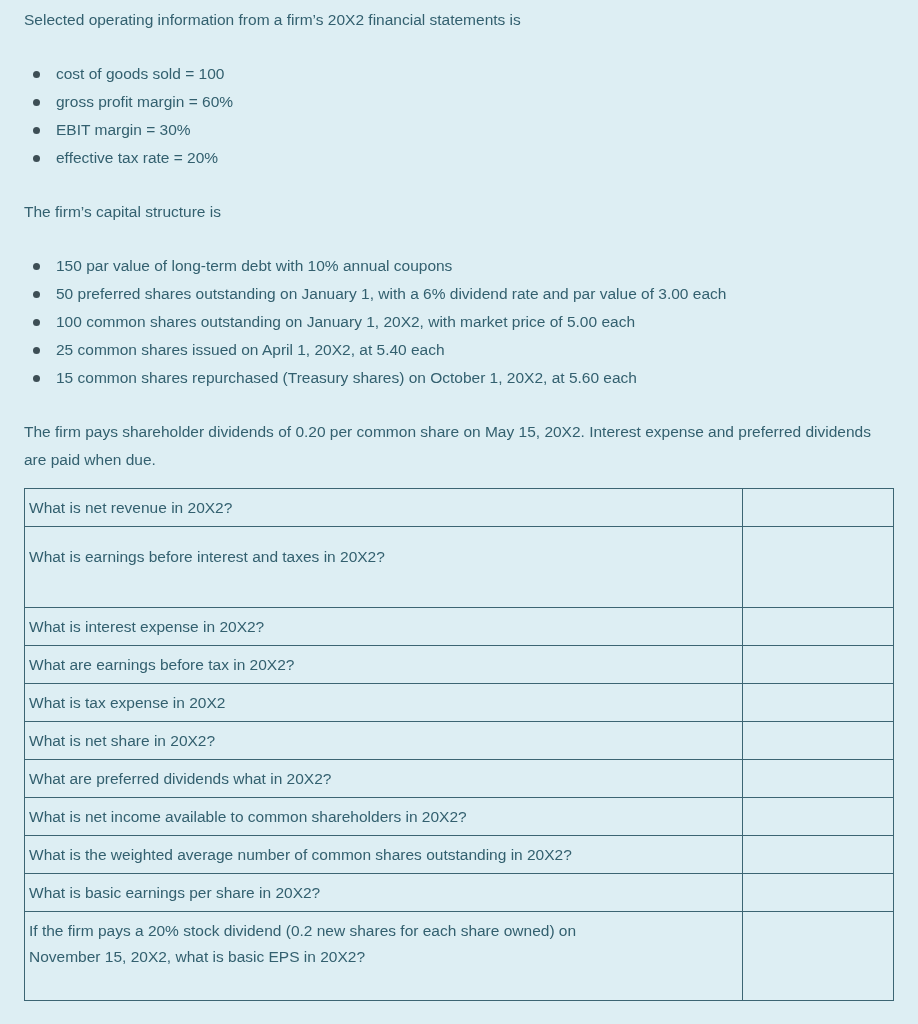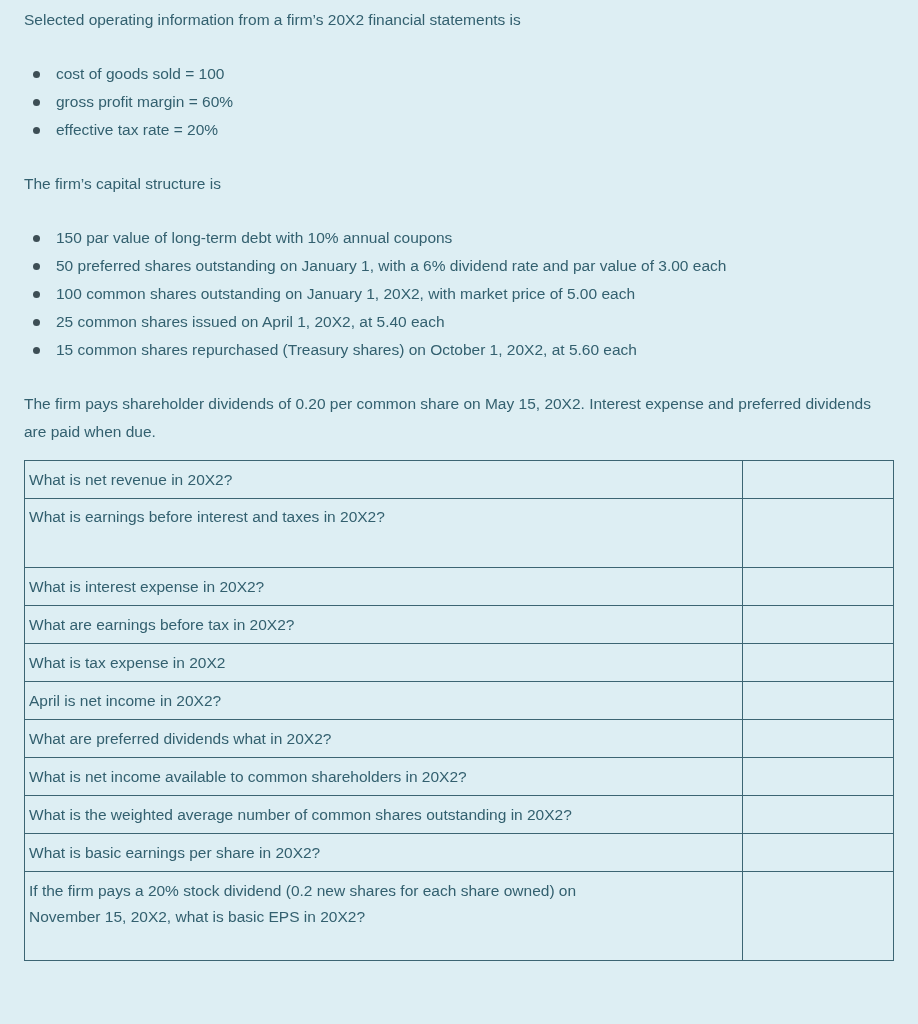--- a/index.html
+++ b/index.html
@@ -59,39 +59,40 @@
     padding: 2px 6px 2px 4px;
     line-height: 26px;
     vertical-align: middle;
   }
   th { height: 33px; }
   td { height: 33px; }
   td.q { white-space: pre-line; }
   tr.tall td {
     height: 61px;
     vertical-align: top;
-    padding-top: 5px;
+    padding-top: 17px;
     margin-left: 15px;
   }
   tr.last td {
     height: 80px;
     vertical-align: top;
     padding-top: 6px;
   }
 </style>
 </head>
 <body>
 
 <div class="page">
 
   <p>Selected operating information from a firm’s 20X2 financial statements is</p>
 
   <ul>
     <li>cost of goods sold = 100</li>
     <li>gross profit margin = 60%</li>
+    <li>EBIT margin = 30%</li>
     <li>effective tax rate = 20%</li>
   </ul>
 
   <p>The firm’s capital structure is</p>
 
   <ul>
     <li>150 par value of long-term debt with 10% annual coupons</li>
     <li>50 preferred shares outstanding on January 1, with a 6% dividend rate and par value of 3.00 each</li>
     <li>100 common shares outstanding on January 1, 20X2, with market price of 5.00 each</li>
     <li>25 common shares issued on April 1, 20X2, at 5.40 each</li>
@@ -120,21 +121,21 @@
       </tr>
       <tr>
         <td class="q">What are earnings before tax in 20X2?</td>
         <td class="a"></td>
       </tr>
       <tr>
         <td class="q">What is tax expense in 20X2</td>
         <td class="a"></td>
       </tr>
       <tr>
-        <td class="q">April is net income in 20X2?</td>
+        <td class="q">What is net share in 20X2?</td>
         <td class="a"></td>
       </tr>
       <tr>
         <td class="q">What are preferred dividends what in 20X2?</td>
         <td class="a"></td>
       </tr>
       <tr>
         <td class="q">What is net income available to common shareholders in 20X2?</td>
         <td class="a"></td>
       </tr>

